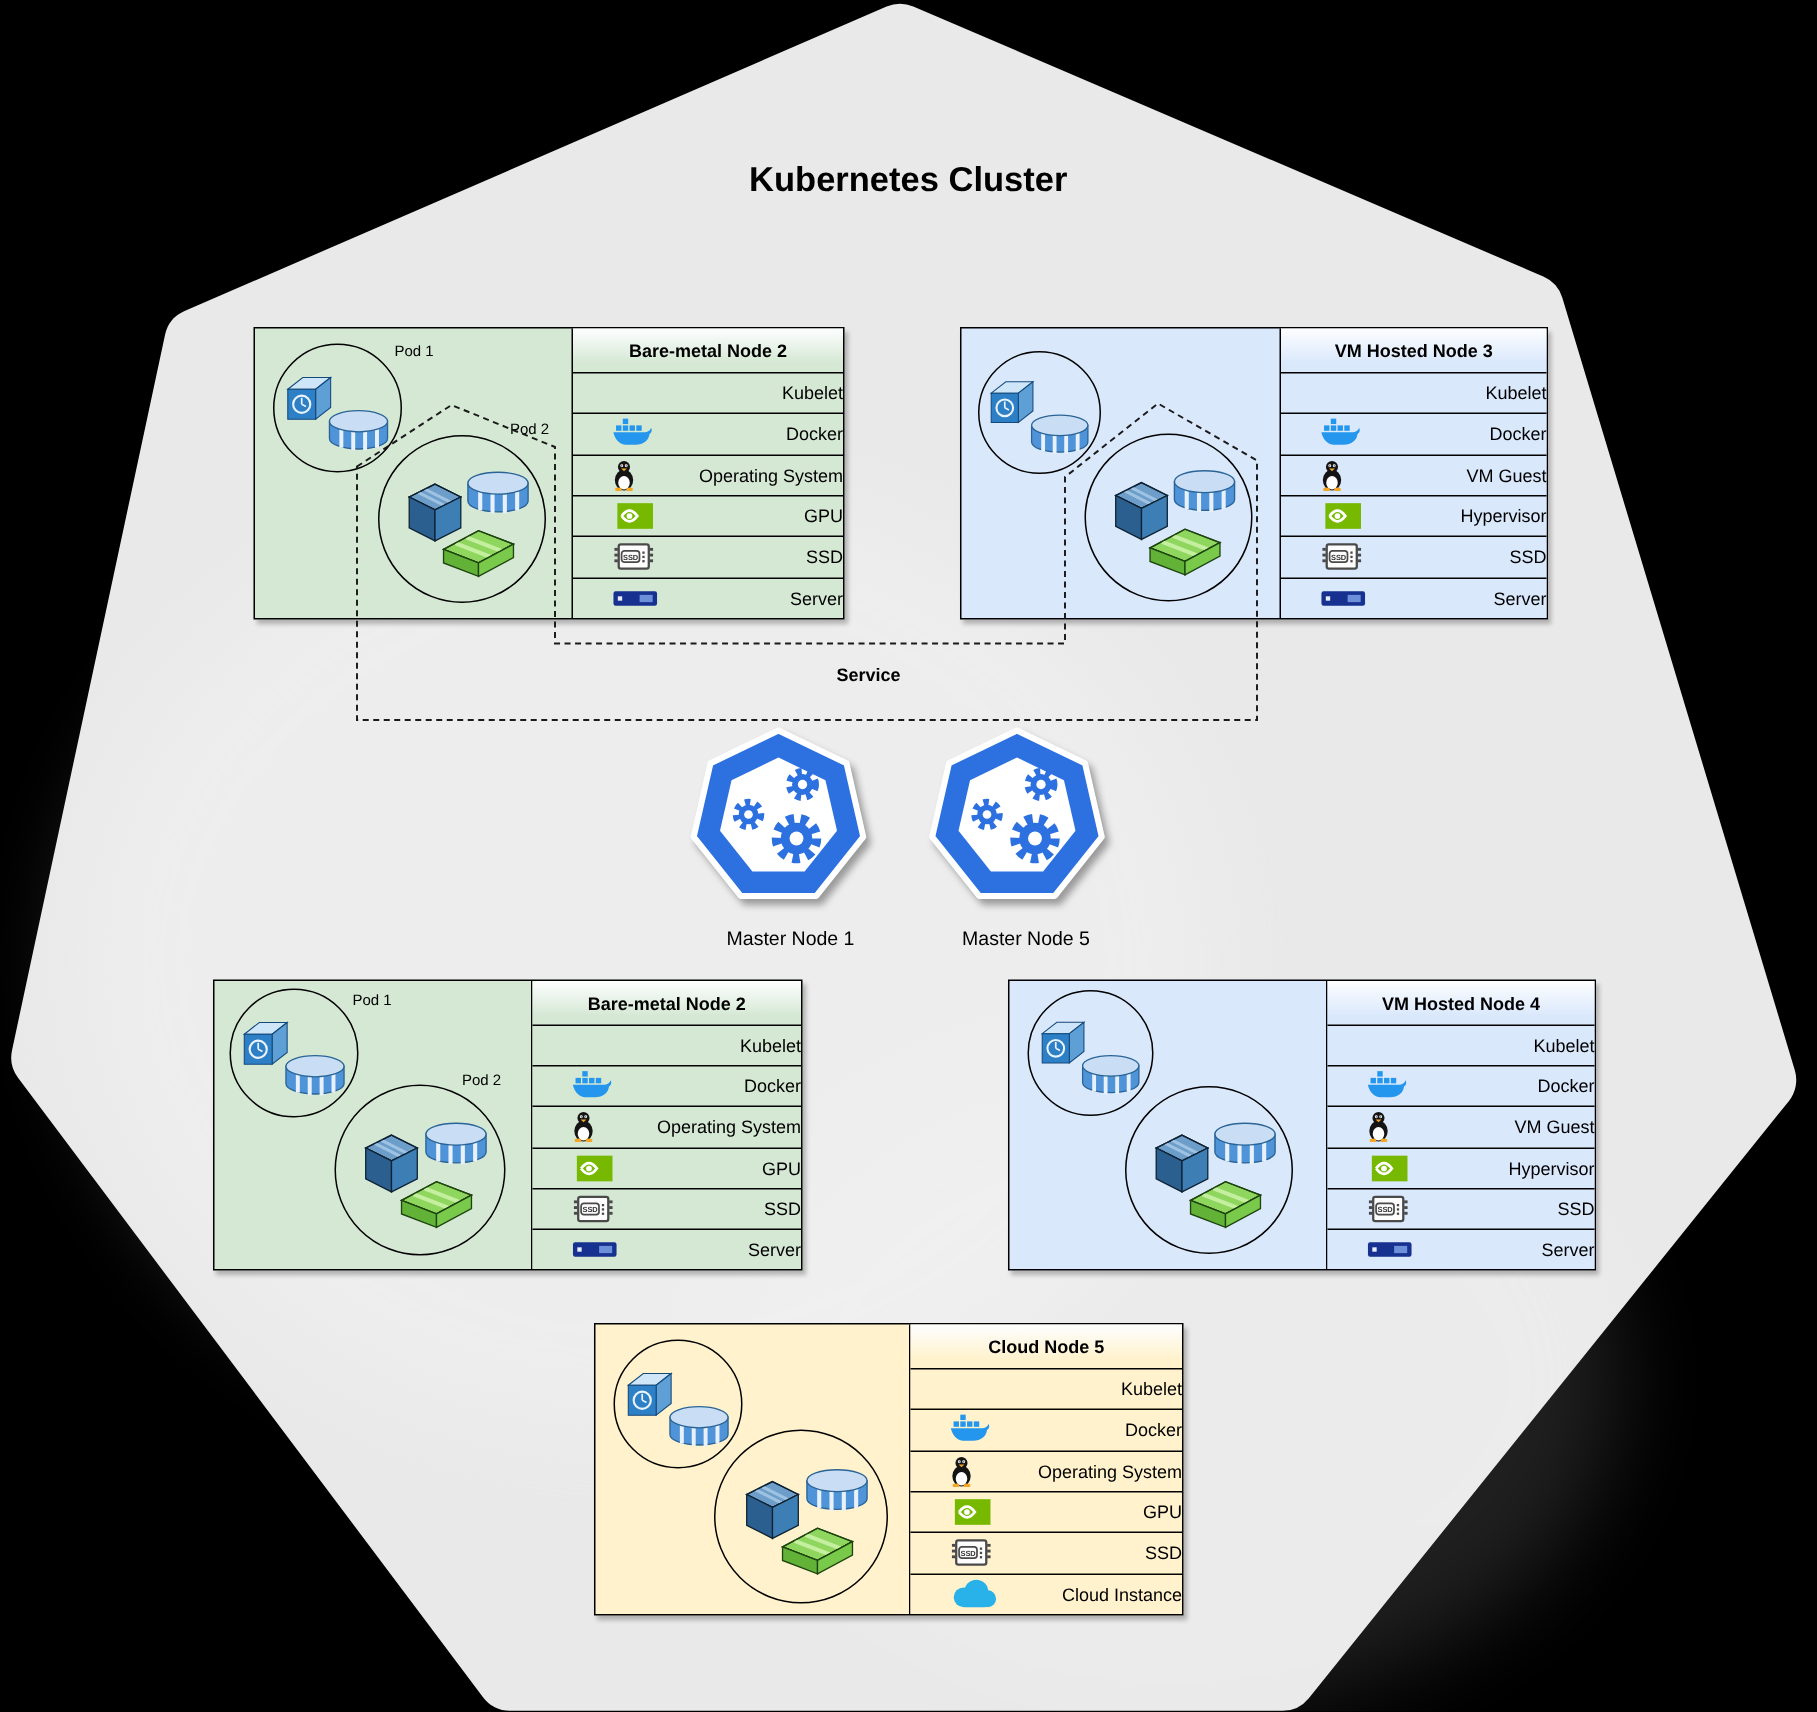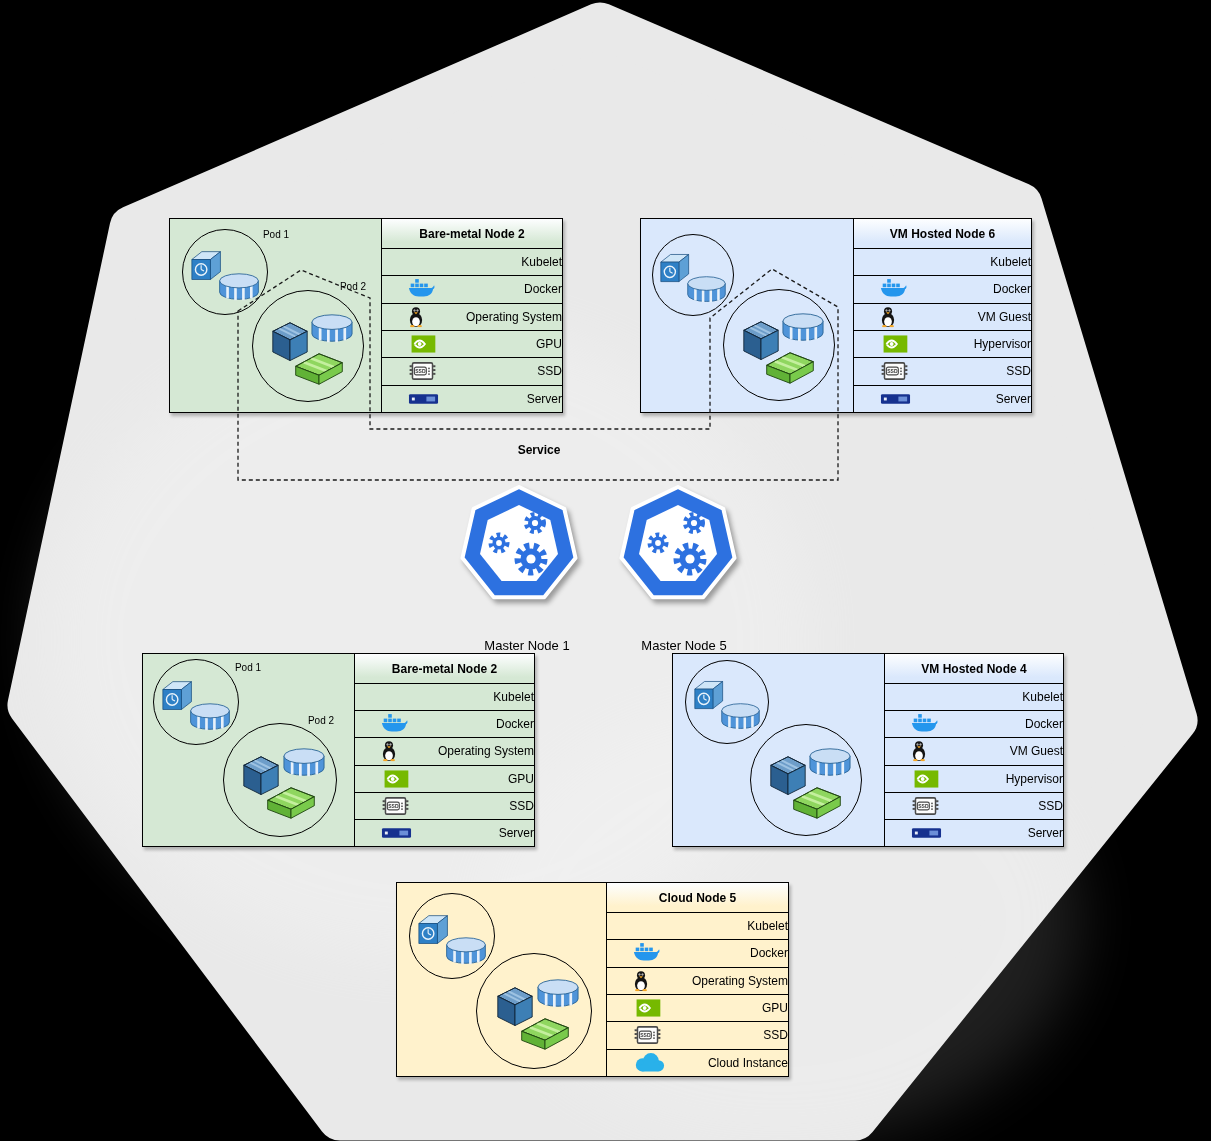--- a/index.html
+++ b/index.html
@@ -16,22 +16,22 @@
   .thead{height:29px;flex:0 0 auto;display:flex;align-items:center;justify-content:center;
          font-size:12px;font-weight:bold;background:linear-gradient(#fdfeff,var(--fill) 80%);}
   .trow{flex:1;position:relative;display:flex;align-items:center;justify-content:flex-end;
         font-size:12px;border-top:1px solid #000;background:var(--fill);}
   .ricon{position:absolute;left:26px;top:50%;transform:translateY(-50%);display:flex;line-height:0;}
   .pod{position:absolute;border:1px solid #000;border-radius:50%;}
   .pod-label{position:absolute;font-size:10px;transform:translateX(-50%);white-space:nowrap;z-index:3;}
   .picon{position:absolute;line-height:0;}
   
   .master{position:absolute;z-index:2;filter:drop-shadow(3px 4px 2.5px rgba(0,0,0,0.35));}
-  .master-label{position:absolute;font-size:13px;transform:translateX(-50%);white-space:nowrap;z-index:2;margin-top:20px;}
-  .service-label{position:absolute;font-size:12px;font-weight:bold;transform:translateX(-50%);z-index:3;}
+  .master-label{position:absolute;font-size:13px;transform:translateX(-50%);white-space:nowrap;z-index:2;}
+  .service-label{position:absolute;font-size:12px;font-weight:bold;transform:translateX(-50%);z-index:3;margin-left:40px;}
   .dash-svg{position:absolute;left:0;top:0;z-index:3;pointer-events:none;}
   .hidden-defs{position:absolute;width:0;height:0;overflow:hidden;}
 </style>
 </head>
 <body>
 
 <div class="stage">
 
   <svg class="hidden-defs" aria-hidden="true">
     <defs>
@@ -144,20 +144,21 @@
     <defs>
         <filter id="blur1" x="-40%" y="-40%" width="180%" height="180%">
           <feGaussianBlur stdDeviation="30"></feGaussianBlur>
         </filter>
       </defs>
     <polygon points="600,25 1020,205 1175,720 855,1118 340,1118 30,705 132,228" fill="#e9e9e9" stroke="#e9e9e9" stroke-width="45" stroke-linejoin="round"></polygon>
     <ellipse cx="430" cy="640" rx="380" ry="320" fill="#ffffff" opacity="0.20" filter="url(#blur1)"></ellipse>
     <ellipse cx="780" cy="920" rx="300" ry="220" fill="#ffffff" opacity="0.12" filter="url(#blur1)"></ellipse>
   </svg>
 
+  <div class="diagram-title">Kubernetes Cluster</div>
 
   <div class="node" style="left:169px;top:218px;width:392px;height:193px;--fill:#d5e8d4;--pods-w:211px">
     <div class="pods">
       <div class="pod" style="left:12px;top:10px;width:84px;height:84px">
         <span class="picon" style="left:6px;top:18px"><svg width="40" height="33">
               <use href="#sym-cube-clock"></use>
             </svg></span>
         <span class="picon" style="left:34px;top:42px"><svg width="44" height="30">
               <use href="#sym-cylinder"></use>
             </svg></span>
@@ -240,21 +241,21 @@
             </svg></span>
         <span class="picon" style="left:56px;top:22px"><svg width="46" height="31">
               <use href="#sym-cylinder"></use>
             </svg></span>
         <span class="picon" style="left:40px;top:60px"><svg width="52" height="36">
               <use href="#sym-brick"></use>
             </svg></span>
       </div>
     </div>
     <div class="ntable">
-      <div class="thead">VM Hosted Node 6</div>
+      <div class="thead">VM Hosted Node 3</div>
       <div class="trow">
           <span>Kubelet</span>
         </div>
       <div class="trow">
           <span class="ricon">
             <svg width="27" height="22">
               <use href="#sym-docker"></use>
             </svg>
           </span>
           <span>Docker</span>

